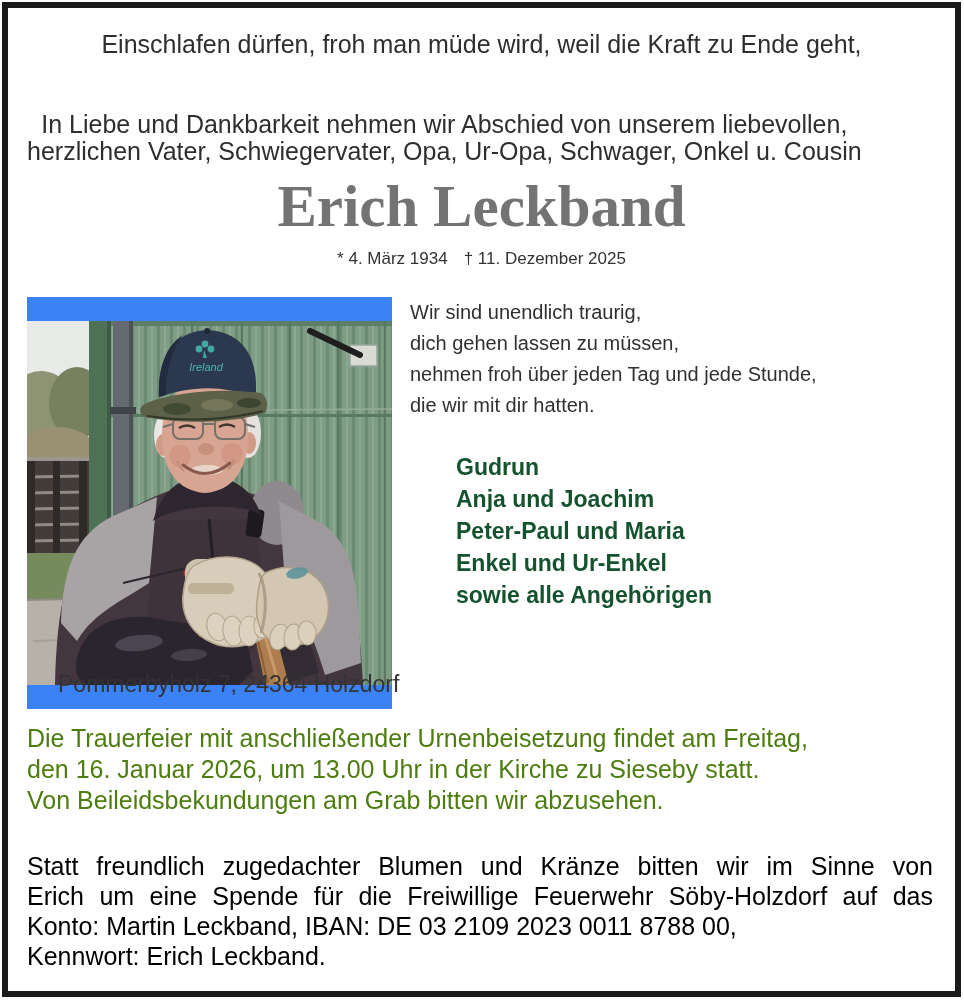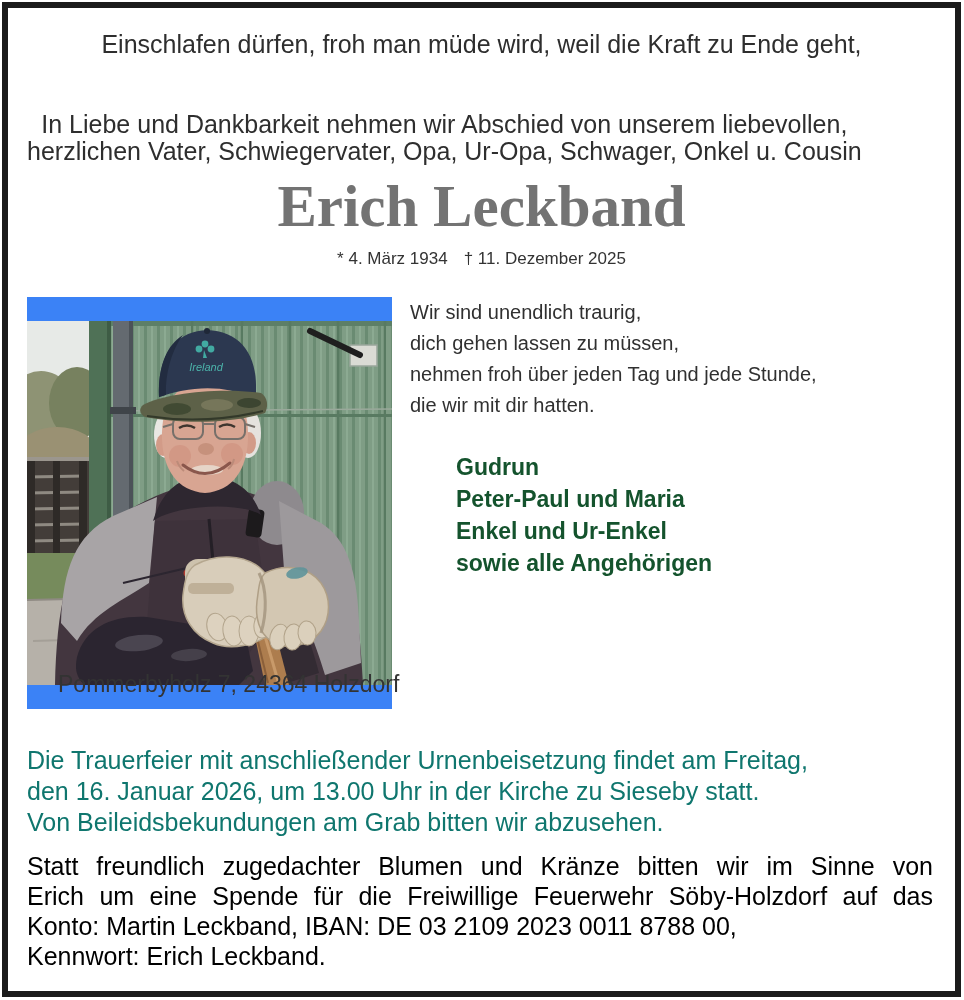--- a/index.html
+++ b/index.html
@@ -46,21 +46,21 @@
   .mourners {
     position: absolute; left: 408px; top: 443px;
     font-size: 23px; line-height: 32px; font-weight: 700; color: #14532d; margin-left: 40px;
   }
   .address {
     position: absolute; left: 22px; top: 663px;
     font-size: 23px; color: #333333; margin-left: 28px;
   }
   .funeral {
     position: absolute; left: 19px; top: 715px;
-    font-size: 25px; line-height: 31px; color: #0f766e; margin-top: 22px;
+    font-size: 25px; line-height: 31px; color: #4d7c0f;
   }
   .donation {
     position: absolute; left: 19px; top: 843px; width: 906px;
     font-size: 25px; line-height: 30px; color: #000000;
   }
   .donation .jline { text-align: justify; text-align-last: justify; }
 </style>
 </head>
 <body>
 
@@ -243,20 +243,21 @@
 
   <div class="tribute">
     <div>Wir sind unendlich traurig,</div>
     <div>dich gehen lassen zu müssen,</div>
     <div>nehmen froh über jeden Tag und jede Stunde,</div>
     <div>die wir mit dir hatten.</div>
   </div>
 
   <div class="mourners">
     <div>Gudrun</div>
+    <div>Anja und Joachim</div>
     <div>Peter-Paul und Maria</div>
     <div>Enkel und Ur-Enkel</div>
     <div>sowie alle Angehörigen</div>
   </div>
 
   <div class="address">Pommerbyholz 7, 24364 Holzdorf</div>
 
   <div class="funeral">
     <div>Die Trauerfeier mit anschließender Urnenbeisetzung findet am Freitag,</div>
     <div>den 16. Januar 2026, um 13.00 Uhr in der Kirche zu Sieseby statt.</div>

